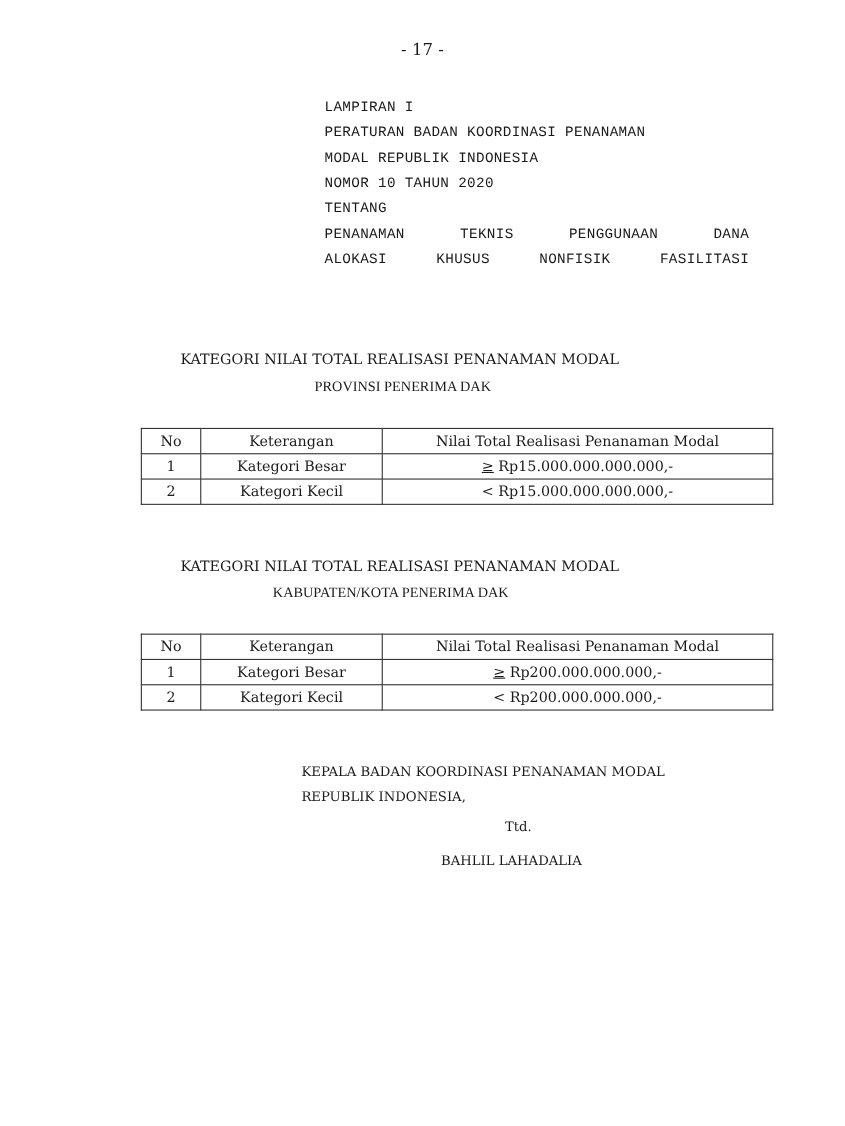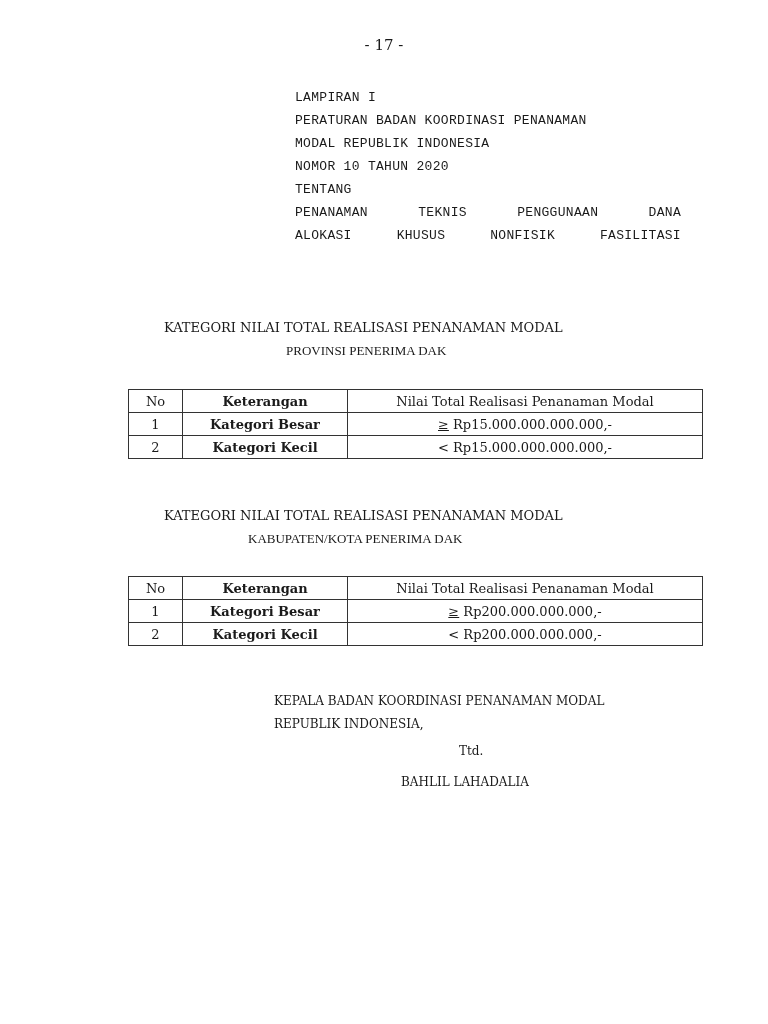--- a/index.html
+++ b/index.html
@@ -11,21 +11,21 @@
   .lampiran { left: 295px; top: 86px; width: 386px; }
   .lampiran .line { height: 23px; }
   .justify { display: flex; justify-content: space-between; }
   .section-title { left: 0; width: 768px; font-size: 13px; line-height: 23px; }
   .section-title .l1 { position: absolute; left: 164px; white-space: nowrap; }
   .section-title .l2 { position: absolute; white-space: nowrap; top: 23px; font-family: Liberation Serif, serif; }
   table.data { position: absolute; left: 128px; width: 575px; border-collapse: collapse;
                font-size: 13px; }
   table.data td { border: 1px solid #333; height: 22px; padding: 0; text-align: center; }
   table.data td.c0 { width: 53px; }
-  table.data td.c1 { width: 164px; font-weight: bold; }
+  table.data td.c1 { width: 164px; }
   .ge { text-decoration: underline; }
   .sign { font-size: 12px; white-space: nowrap; }
 </style>
 </head>
 <body>
 
 <div class="abs page-num">- 17 -</div>
 
 <div class="abs lampiran txt">
   <div class="line">LAMPIRAN I</div>

